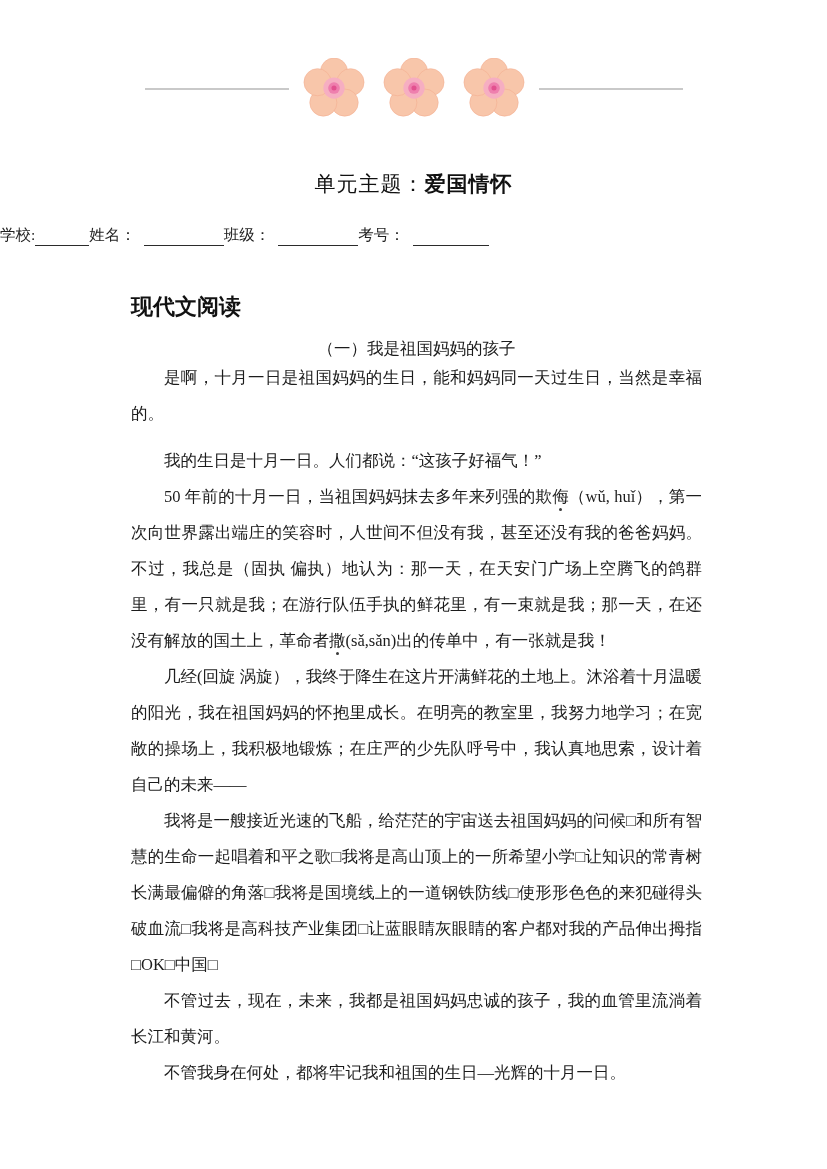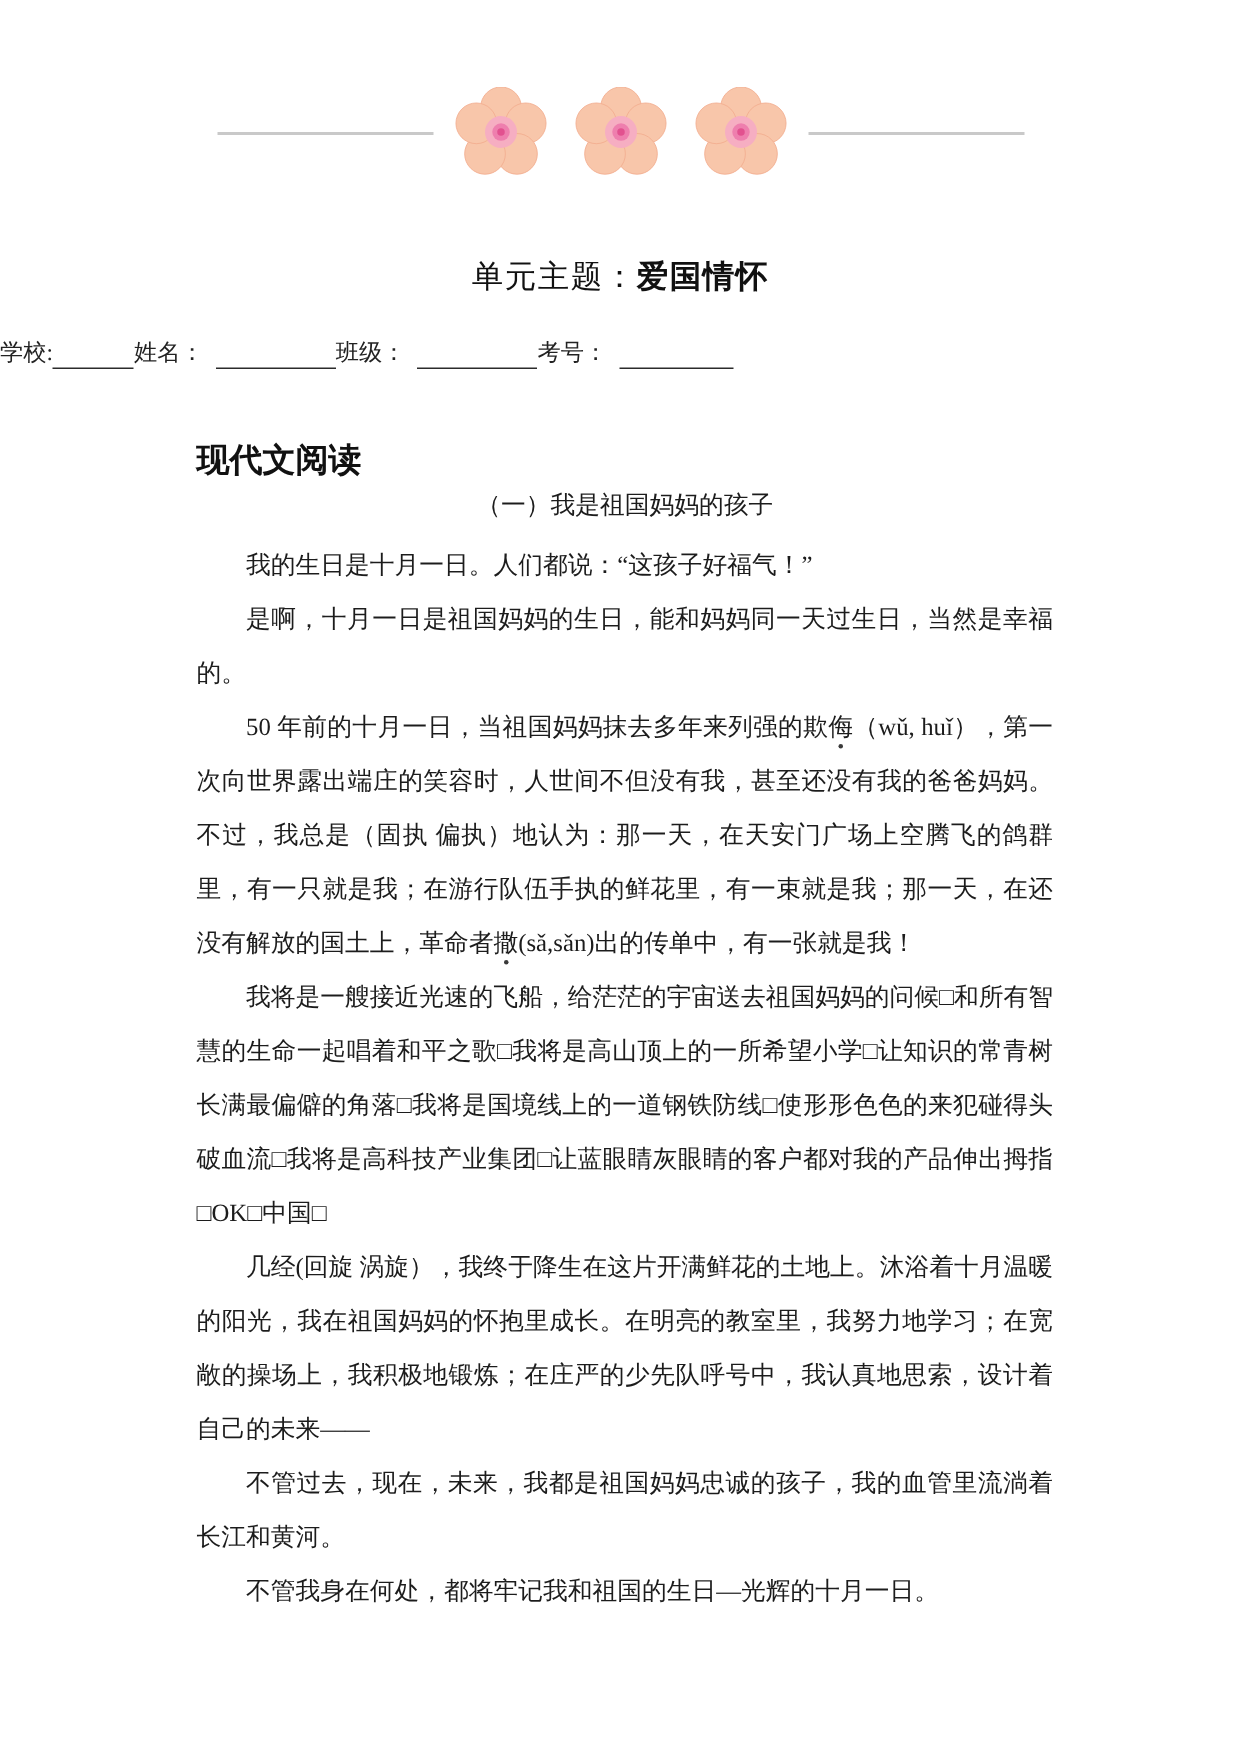--- a/index.html
+++ b/index.html
@@ -76,21 +76,21 @@
     padding: 0 125px 0 131px;
   }
   .section-heading {
     margin-top: 46px;
     font-family: "Liberation Sans", "DejaVu Sans", sans-serif;
     font-weight: 700;
     font-size: 22px;
     color: #111;
   }
   .passage-title {
-    margin-top: 4px;
+    margin-top: 16px;
     text-align: center;
     font-size: 16.5px;
   }
   .para {
     margin: 0;
     font-size: 16.5px;
     line-height: 36px;
     text-align: justify;
     text-indent: 2em;
     color: #1c1c1c;
@@ -179,22 +179,22 @@
     <span class="field">
       <span>考号：</span>
         <span class="blank b76 gap"></span>
     </span>
   </div>
 
   <div class="content">
     <div class="section-heading">现代文阅读</div>
     <div class="passage-title">（一）我是祖国妈妈的孩子</div>
 
+    <p class="para">是啊，十月一日是祖国妈妈的生日，能和妈妈同一天过生日，当然是幸福的。</p>
     <p class="para first">我的生日是十月一日。人们都说：“这孩子好福气！”</p>
-    <p class="para">是啊，十月一日是祖国妈妈的生日，能和妈妈同一天过生日，当然是幸福的。</p>
     <p class="para"><span>50 年前的十月一日，当祖国妈妈抹去多年来列强的欺</span><span class="emph">侮</span><span>（wǔ, huǐ），第一次向世界露出端庄的笑容时，人世间不但没有我，甚至还没有我的爸爸妈妈。不过，我总是（固执 偏执）地认为：那一天，在天安门广场上空腾飞的鸽群里，有一只就是我；在游行队伍手执的鲜花里，有一束就是我；那一天，在还没有解放的国土上，革命者</span><span class="emph">撒</span><span>(sǎ,sǎn)出的传单中，有一张就是我！</span></p>
+    <p class="para">几经(回旋 涡旋），我终于降生在这片开满鲜花的土地上。沐浴着十月温暖的阳光，我在祖国妈妈的怀抱里成长。在明亮的教室里，我努力地学习；在宽敞的操场上，我积极地锻炼；在庄严的少先队呼号中，我认真地思索，设计着自己的未来——</p>
     <p class="para">我将是一艘接近光速的飞船，给茫茫的宇宙送去祖国妈妈的问候□和所有智慧的生命一起唱着和平之歌□我将是高山顶上的一所希望小学□让知识的常青树长满最偏僻的角落□我将是国境线上的一道钢铁防线□使形形色色的来犯碰得头破血流□我将是高科技产业集团□让蓝眼睛灰眼睛的客户都对我的产品伸出拇指□OK□中国□</p>
-    <p class="para">几经(回旋 涡旋），我终于降生在这片开满鲜花的土地上。沐浴着十月温暖的阳光，我在祖国妈妈的怀抱里成长。在明亮的教室里，我努力地学习；在宽敞的操场上，我积极地锻炼；在庄严的少先队呼号中，我认真地思索，设计着自己的未来——</p>
     <p class="para">不管过去，现在，未来，我都是祖国妈妈忠诚的孩子，我的血管里流淌着长江和黄河。</p>
     <p class="para">不管我身在何处，都将牢记我和祖国的生日—光辉的十月一日。</p>
   </div>
 
 </div>
 
 </body></html>

